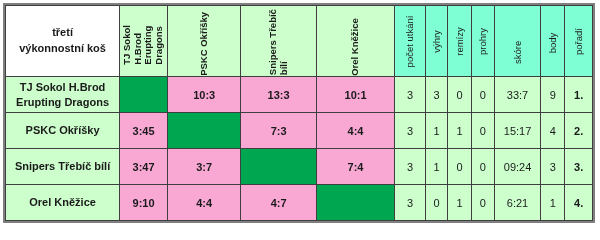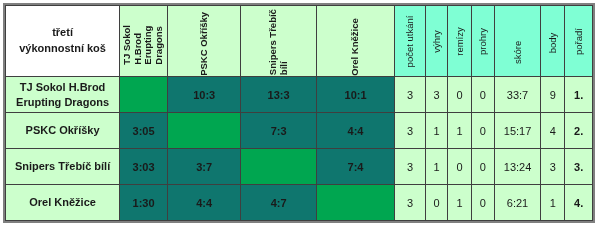--- a/index.html
+++ b/index.html
@@ -113,21 +113,21 @@
     text-align: left;
     font-size: 11px;
     font-weight: bold;
     line-height: 1.28;
     padding: 0 0 0 5px;
     color: #1a1a1a;
     border: 1px solid #808080;
   }
 
   td.score {
-    background: #0f766e;
+    background: #f9a8d4;
     font-size: 13px;
     font-weight: bold;
     color: #1a1a1a;
     border: 1px solid #3f3f3f;
   }
 
   td.diag {
     background: #00a650;
     border: 1px solid #3f3f3f;
   }
@@ -238,51 +238,51 @@
         <td class="stat">3</td>
         <td class="stat">0</td>
         <td class="stat">0</td>
         <td class="stat">33:7</td>
         <td class="stat">9</td>
         <td class="stat rank">1.</td>
       </tr>
 
       <tr class="data-row">
         <td class="team-name">PSKC Okříšky</td>
-        <td class="score">3:05</td>
+        <td class="score">3:45</td>
         <td class="diag"></td>
         <td class="score">7:3</td>
         <td class="score">4:4</td>
         <td class="stat">3</td>
         <td class="stat">1</td>
         <td class="stat">1</td>
         <td class="stat">0</td>
         <td class="stat">15:17</td>
         <td class="stat">4</td>
         <td class="stat rank">2.</td>
       </tr>
 
       <tr class="data-row">
         <td class="team-name">Snipers Třebíč bílí</td>
-        <td class="score">3:03</td>
+        <td class="score">3:47</td>
         <td class="score">3:7</td>
         <td class="diag"></td>
         <td class="score">7:4</td>
         <td class="stat">3</td>
         <td class="stat">1</td>
         <td class="stat">0</td>
         <td class="stat">0</td>
-        <td class="stat">13:24</td>
+        <td class="stat">09:24</td>
         <td class="stat">3</td>
         <td class="stat rank">3.</td>
       </tr>
 
       <tr class="data-row">
         <td class="team-name">Orel Kněžice</td>
-        <td class="score">1:30</td>
+        <td class="score">9:10</td>
         <td class="score">4:4</td>
         <td class="score">4:7</td>
         <td class="diag"></td>
         <td class="stat">3</td>
         <td class="stat">0</td>
         <td class="stat">1</td>
         <td class="stat">0</td>
         <td class="stat">6:21</td>
         <td class="stat">1</td>
         <td class="stat rank">4.</td>

